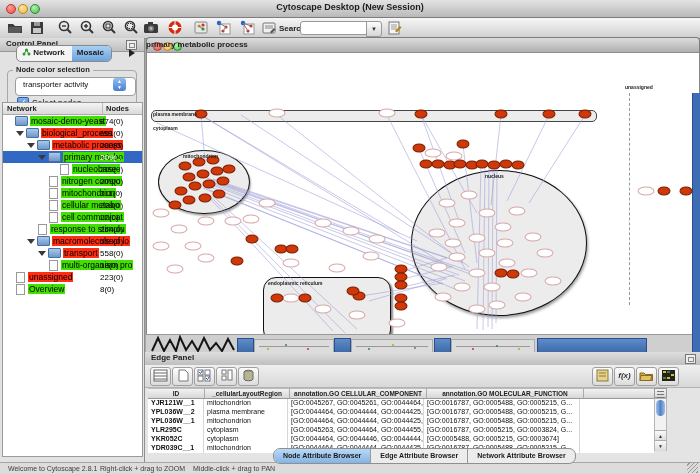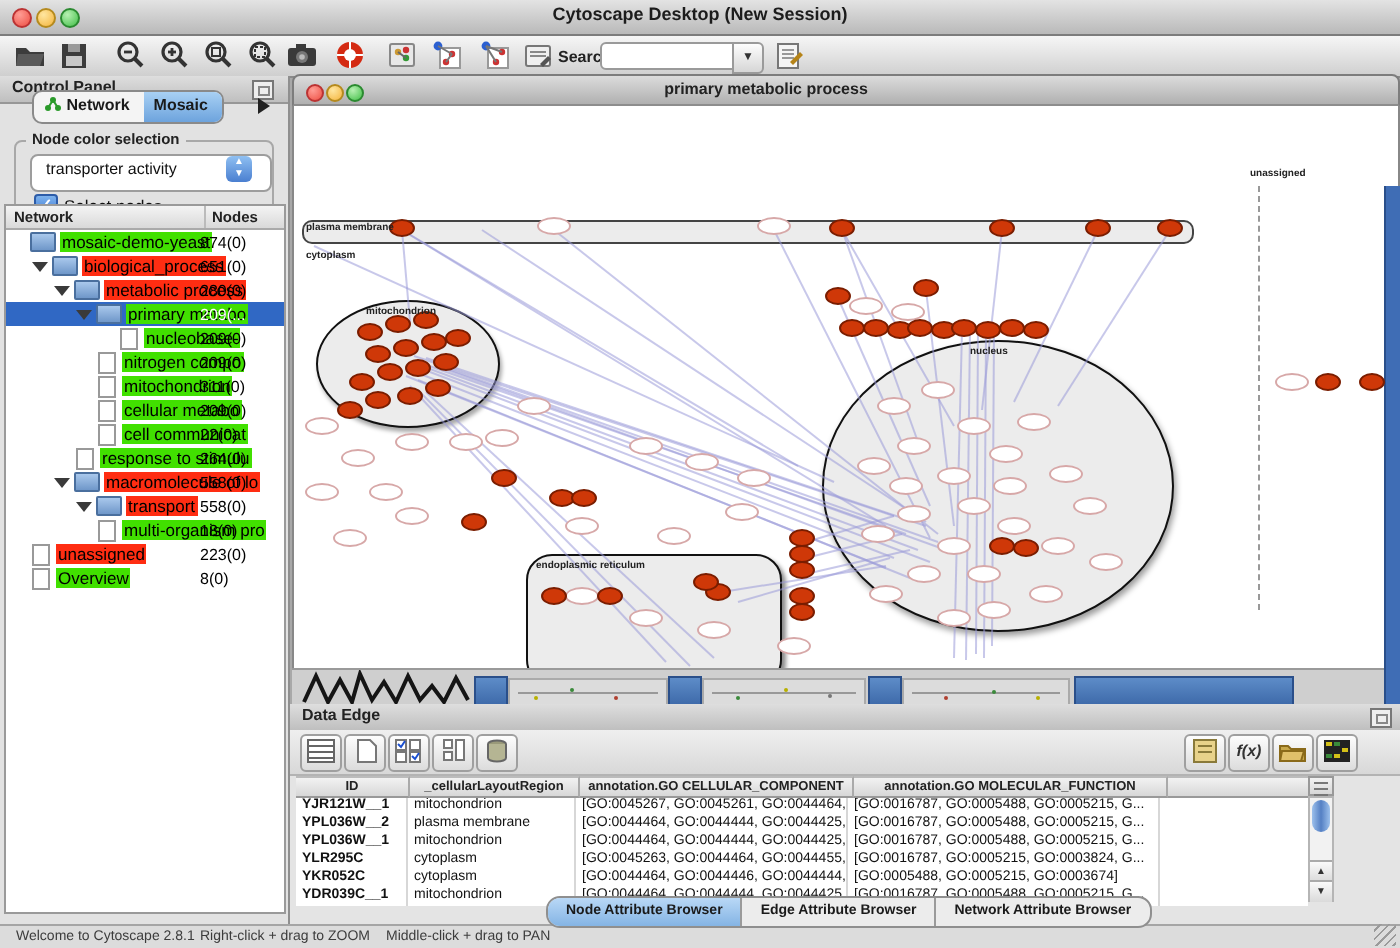--- a/index.html
+++ b/index.html
@@ -63,21 +63,21 @@
   .pagei{flex:none;width:7px;height:9px;background:#fff;border:1px solid #999;margin:0 3px 0 1px;}
   .tlabel{font-size:8.5px;color:#000;padding:0 1px;overflow:hidden;flex:0 1 auto;}
   .tlabel.green{background:#41e000;}
   .tlabel.red{background:#ff2d12;}
   .tcount{position:absolute;left:97px;font-size:8px;color:#000;}
   .trow.sel .tcount{color:#fff;}
   
   #netwin{left:146px;top:37px;width:554px;height:315px;}
   #net-title{left:0;top:0;width:554px;height:16px;background:linear-gradient(#dcdcdc,#b0b0b0);
     border:1px solid #7d7d7d;border-bottom:1px solid #8d8d8d;border-radius:4px 4px 0 0;box-sizing:border-box;}
-  #net-title-text{left:0;top:3px;width:474px;text-align:center;font-size:8px;font-weight:bold;color:#222;}
+  #net-title-text{left:0;top:3px;width:474px;text-align:left;font-size:8px;font-weight:bold;color:#222;}
   .tl2{width:7px;height:7px;border-radius:50%;top:4px;}
   #net-canvas{left:0;top:16px;width:554px;height:281px;background:#fff;border-left:1px solid #888;
     border-right:1px solid #888;box-sizing:border-box;overflow:hidden;}
   .region-label{position:absolute;font-size:5px;font-weight:bold;color:#222;z-index:6;}
   #pm-bar{position:absolute;left:4px;top:57px;width:444px;height:10px;background:#ececec;
     border:1px solid #444;border-radius:5px;z-index:1;}
   #mito{position:absolute;left:11px;top:97px;width:90px;height:62px;background:#ececec;
     border:1.5px solid #111;border-radius:50%;z-index:1;box-shadow:1px 2px 2px rgba(0,0,0,.35);}
   #nucleus{position:absolute;left:264px;top:117px;width:174px;height:144px;background:#ececec;
     border:1.5px solid #111;border-radius:50%;z-index:1;box-shadow:1px 2px 3px rgba(0,0,0,.4);}
@@ -587,21 +587,21 @@
       <div class="dot" style="left:44px;top:5px;background:#3a8a3a"></div>
       <div class="dot" style="left:66px;top:8px;background:#b8b000"></div>
     </div>
     <div class="bluefrag" style="left:391px;width:108px"></div>
   </div>
   <div class="abs" id="blue-strip"></div>
 </div>
 
 <div class="abs" id="dpanel">
   <div class="abs phead" id="dp-head">
-    <span>Data Edge</span>
+    <span>Edge Panel</span>
     <span class="abs float-ic" style="left:540px;top:2px"></span>
   </div>
   <div class="abs" id="dp-toolbar">
     <div class="dbtn" style="left:5px">
       <svg width="15" height="13">
           <rect x="1" y="1" width="13" height="11" fill="#fff" stroke="#666"></rect>
           <line x1="1" y1="4" x2="14" y2="4" stroke="#666"></line>
           <line x1="1" y1="7" x2="14" y2="7" stroke="#666"></line>
           <line x1="1" y1="10" x2="14" y2="10" stroke="#666"></line>
         </svg>

